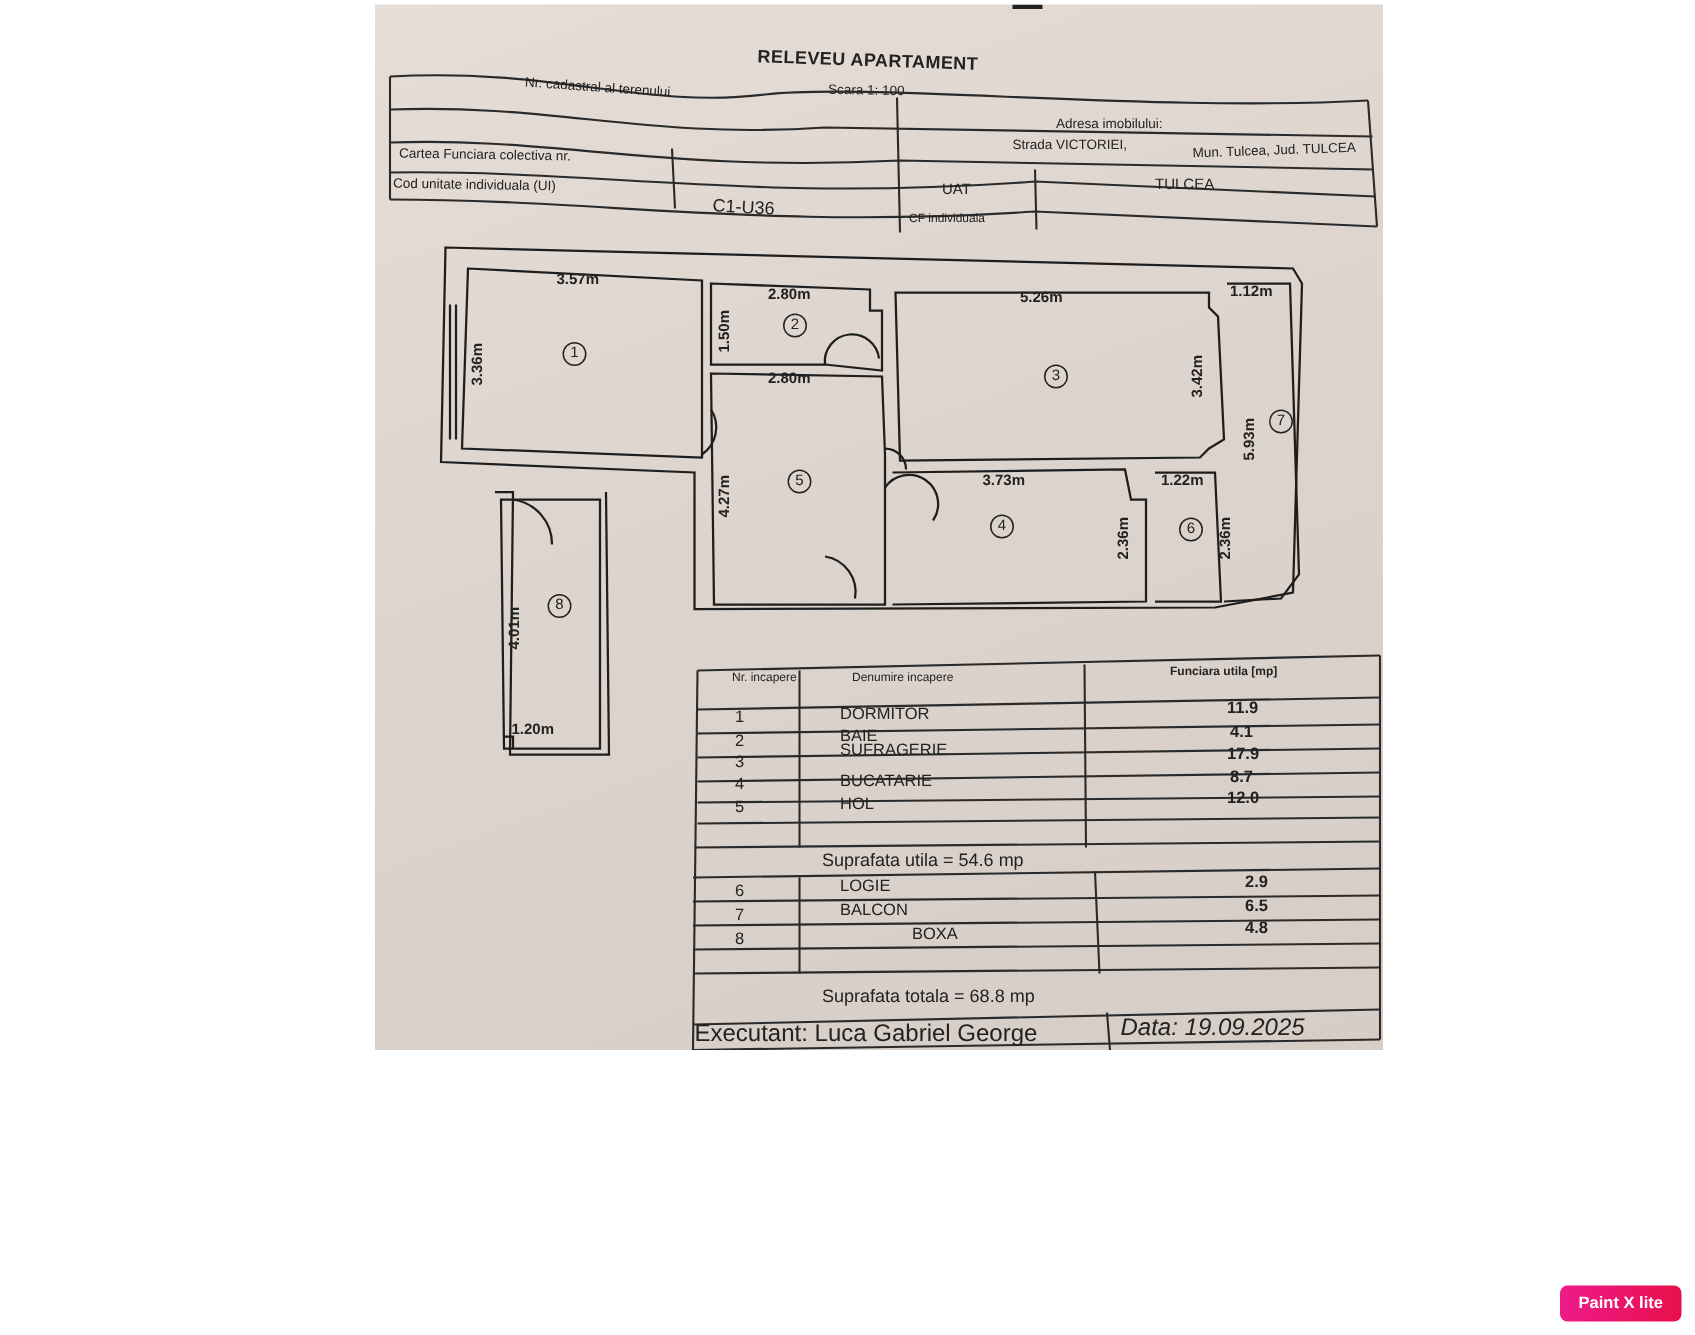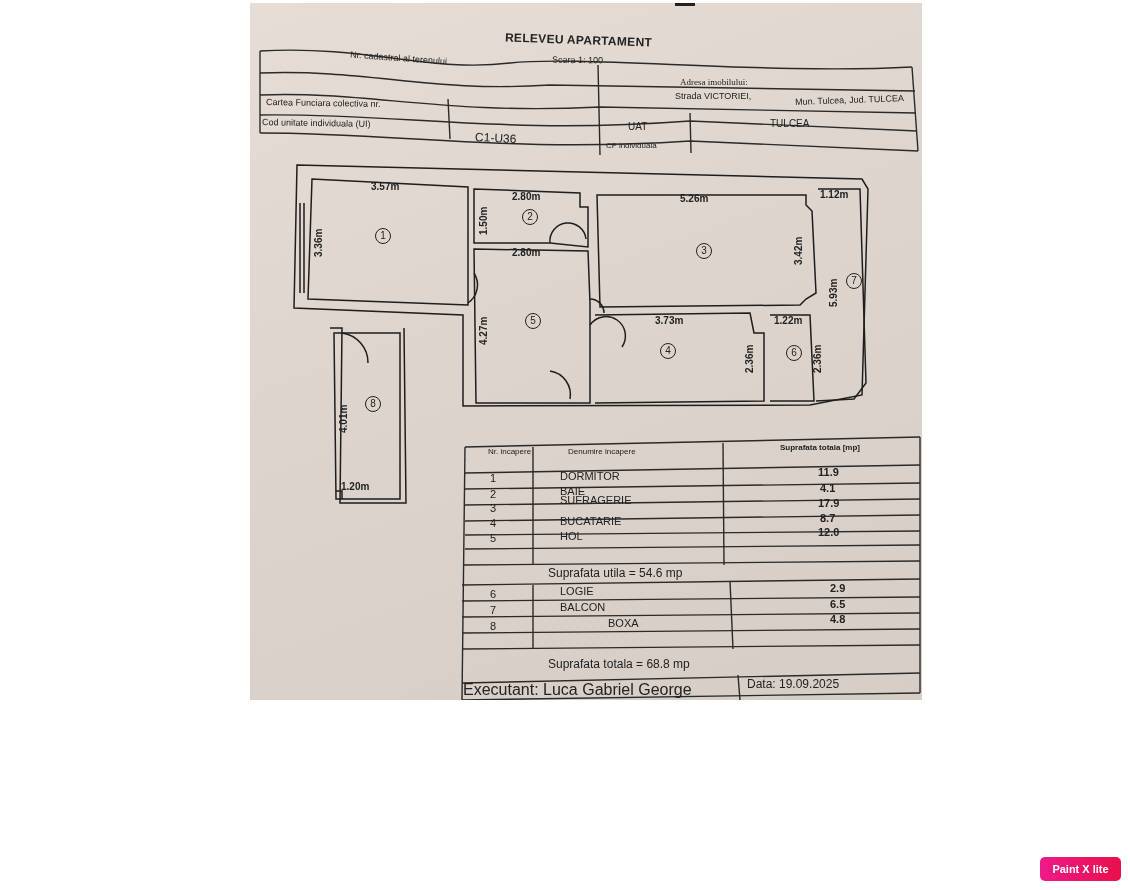--- a/index.html
+++ b/index.html
@@ -43,21 +43,21 @@
         <path d="M10,130 C150,130 260,150 440,138 L668,148"></path>
         <path d="M348,62 L350,152"></path>
         <path d="M198,96 L200,136"></path>
         <path d="M440,110 L441,150"></path>
       </g>
     </svg>
     <div class="hdr-cell" style="left:100px;top:50px;transform:rotate(4deg);">Nr. cadastral al terenului</div>
     <div class="hdr-cell" style="left:16px;top:95px;transform:rotate(1deg);">Cartea Funciara colectiva nr.</div>
     <div class="hdr-cell" style="left:12px;top:115px;transform:rotate(1deg);">Cod unitate individuala (UI)</div>
     <div class="hdr-cell" style="left:225px;top:128px;font-size:12px;transform:rotate(3deg);">C1-U36</div>
-    <div class="hdr-cell" style="left:430px;top:74px;font-family:Liberation Serif, serif;">Adresa imobilului:</div>
+    <div class="hdr-cell" style="left:454px;top:74px;">Adresa imobilului:</div>
     <div class="hdr-cell" style="left:425px;top:88px;">Strada VICTORIEI,</div>
     <div class="hdr-cell" style="left:545px;top:92px;transform:rotate(-2deg);">Mun. Tulcea, Jud. TULCEA</div>
     <div class="hdr-cell" style="left:378px;top:118px;font-size:10px;">UAT</div>
     <div class="hdr-cell" style="left:520px;top:115px;font-size:10px;">TULCEA</div>
     <div class="hdr-cell" style="left:356px;top:138px;font-size:8px;">CF individuala</div>
   </div>
 
   <div class="plan">
     <svg width="672" height="697">
       <g stroke="#1e1e1e" stroke-width="1.5" fill="none">
@@ -144,21 +144,21 @@
         <path d="M283,444 L283,562"></path>
         <path d="M473,440 L474,562"></path>
         <path d="M283,582 L283,646"></path>
         <path d="M480,578 L483,646"></path>
         <path d="M488,672 L490,697"></path>
       </g>
     </svg>
 
     <div class="tcell" style="left:238px;top:444px;font-size:8px;">Nr. incapere</div>
     <div class="tcell" style="left:318px;top:444px;font-size:8px;">Denumire incapere</div>
-    <div class="tcell" style="left:530px;top:440px;font-size:8px;font-weight:bold;">Suprafata totala [mp]</div>
+    <div class="tcell" style="left:530px;top:440px;font-size:8px;font-weight:bold;">Funciara utila [mp]</div>
 
     <div class="tcell" style="left:240px;top:469px;">1</div>
     <div class="tcell" style="left:310px;top:467px;">DORMITOR</div>
     <div class="tcell tnum" style="left:568px;top:463px;">11.9</div>
 
     <div class="tcell" style="left:240px;top:485px;">2</div>
     <div class="tcell" style="left:310px;top:482px;">BAIE</div>
     <div class="tcell tnum" style="left:570px;top:479px;text-align:center;">4.1</div>
 
     <div class="tcell" style="left:240px;top:499px;">3</div>
@@ -183,18 +183,18 @@
     <div class="tcell" style="left:310px;top:598px;">BALCON</div>
     <div class="tcell tnum" style="left:580px;top:595px;">6.5</div>
 
     <div class="tcell" style="left:240px;top:617px;">8</div>
     <div class="tcell" style="left:310px;top:614px;margin-left:48px;">BOXA</div>
     <div class="tcell tnum" style="left:580px;top:610px;">4.8</div>
 
     <div class="tcell" style="left:298px;top:654px;font-size:12px;">Suprafata totala = 68.8 mp</div>
 
     <div class="tcell" style="left:213px;top:678px;font-size:16px;">Executant: Luca Gabriel George</div>
-    <div class="tcell" style="left:497px;top:674px;font-size:12px;">Data: 19.09.2025</div>
+    <div class="tcell" style="left:497px;top:674px;font-size:16px;font-style:italic;">Data: 19.09.2025</div>
   </div>
 
 </div>
 
 <div class="badge">Paint X lite</div>
 
 </body></html>

